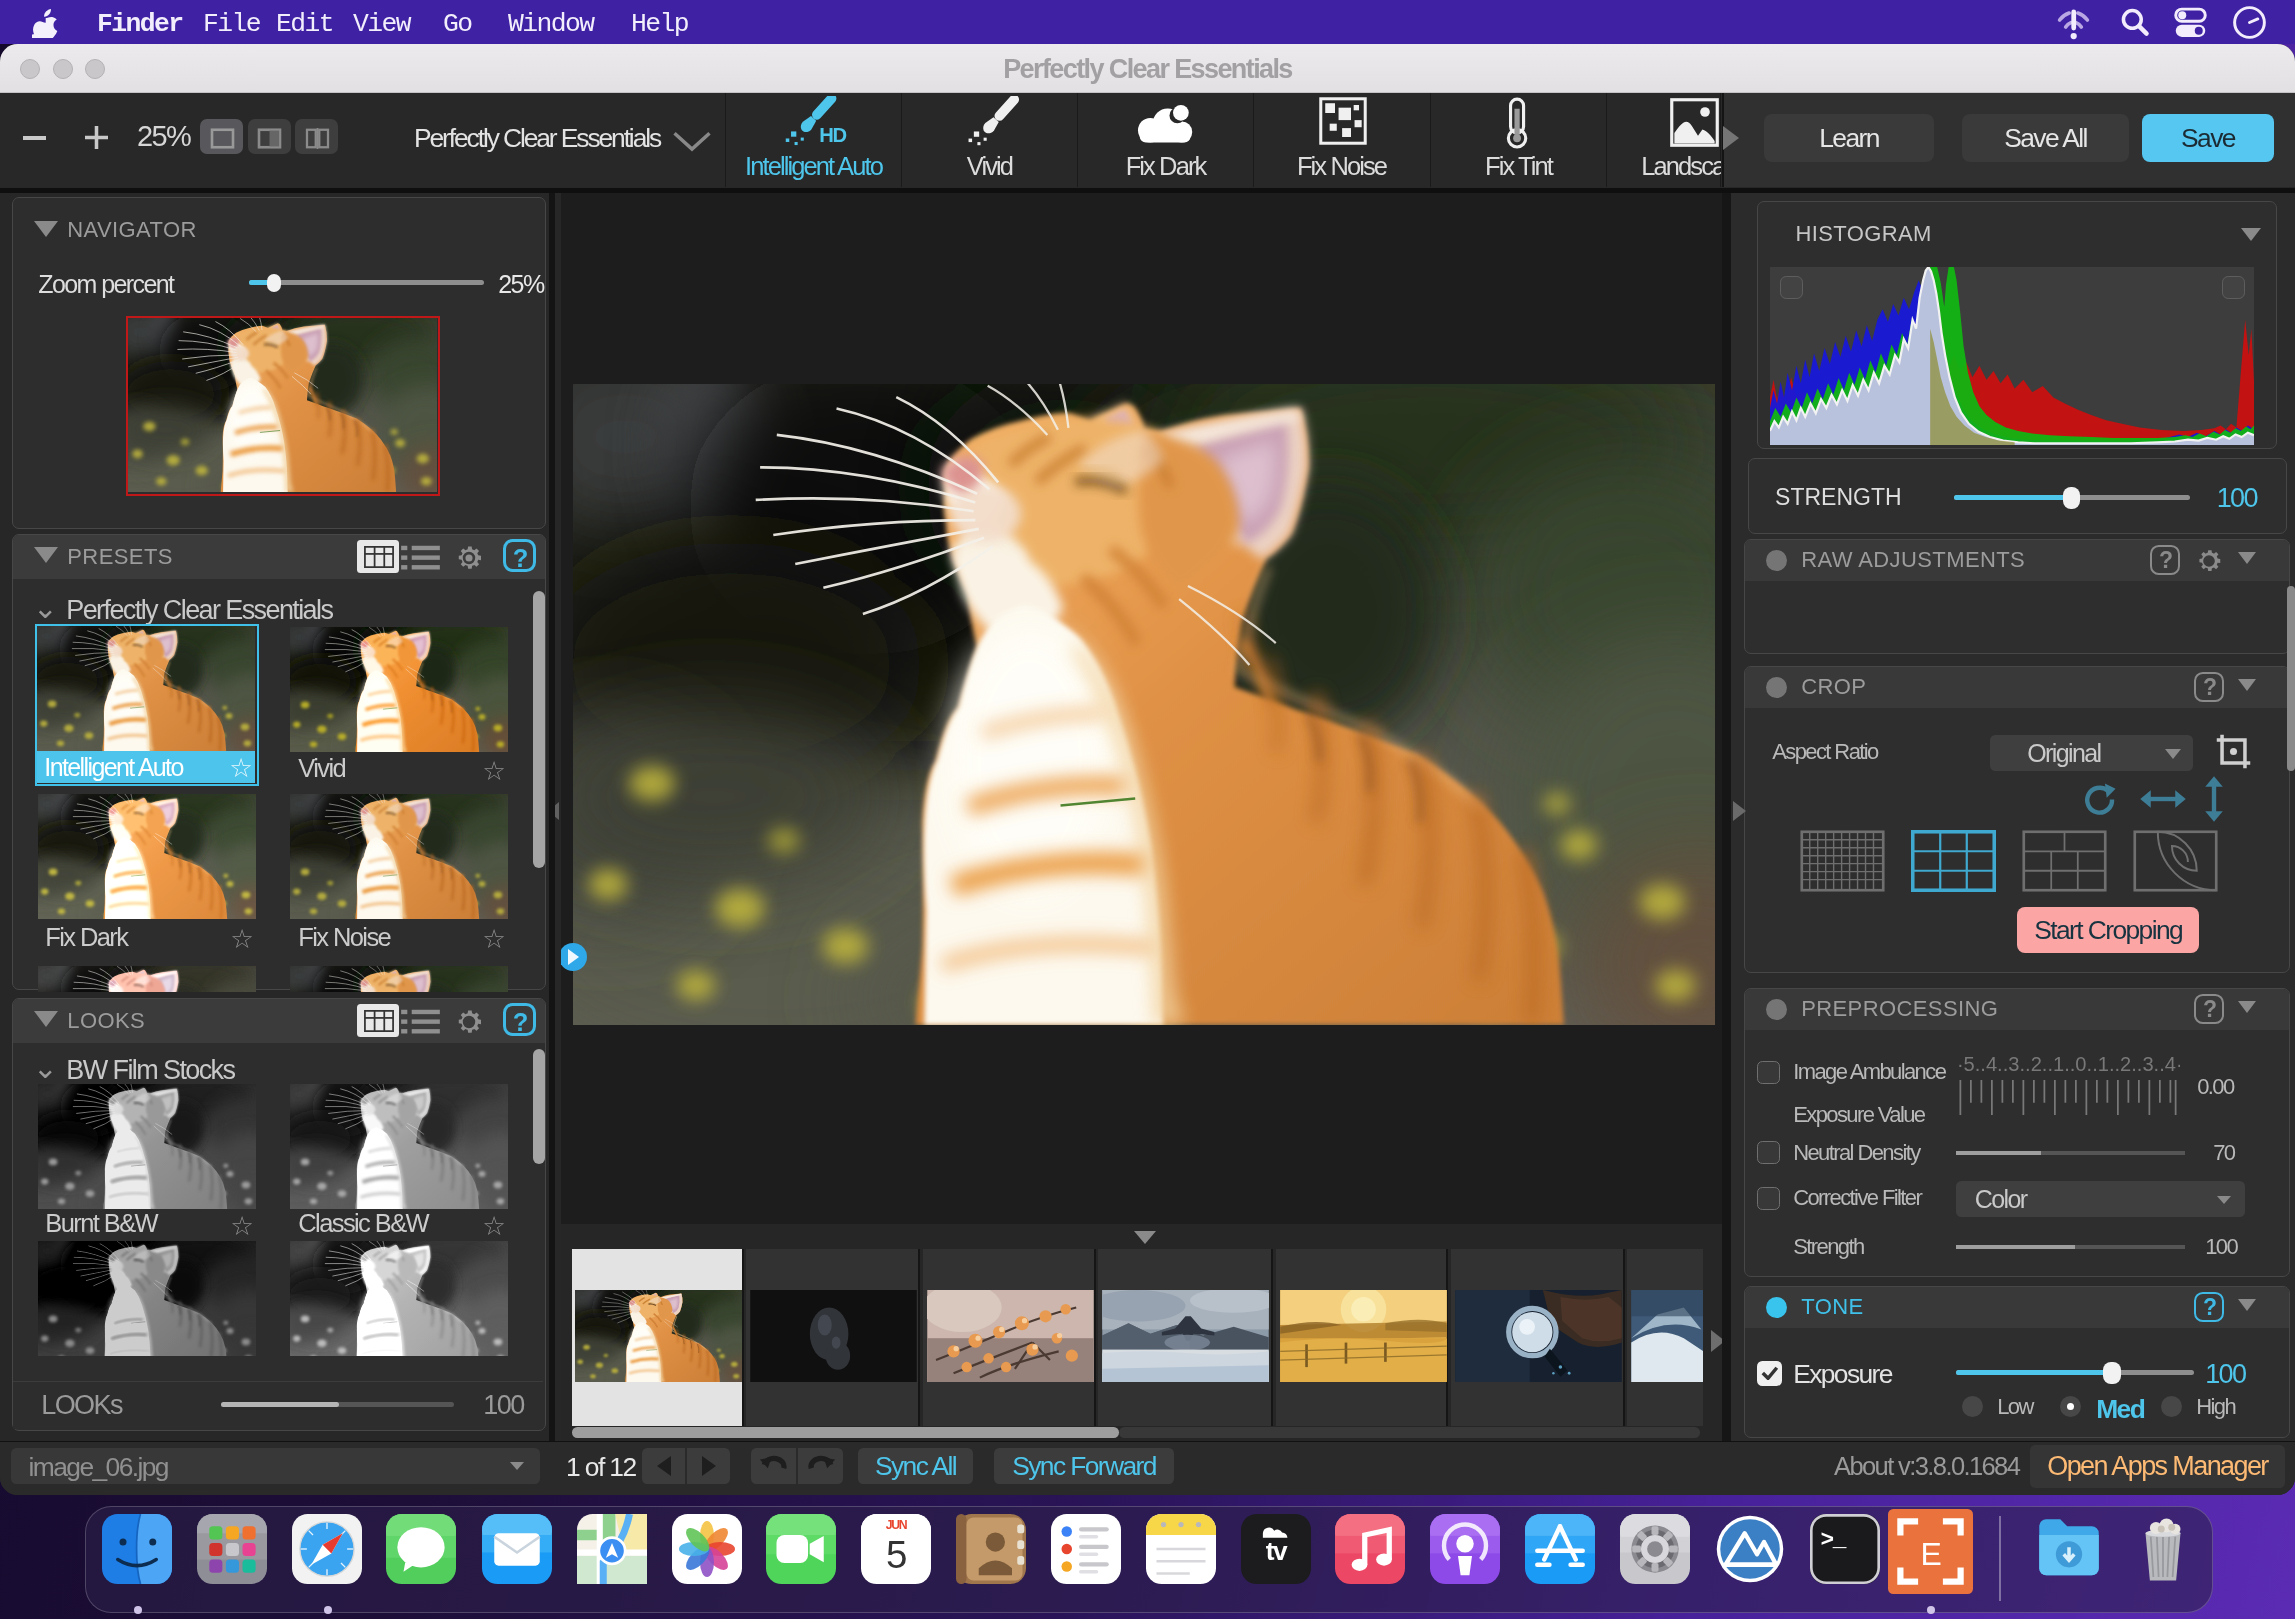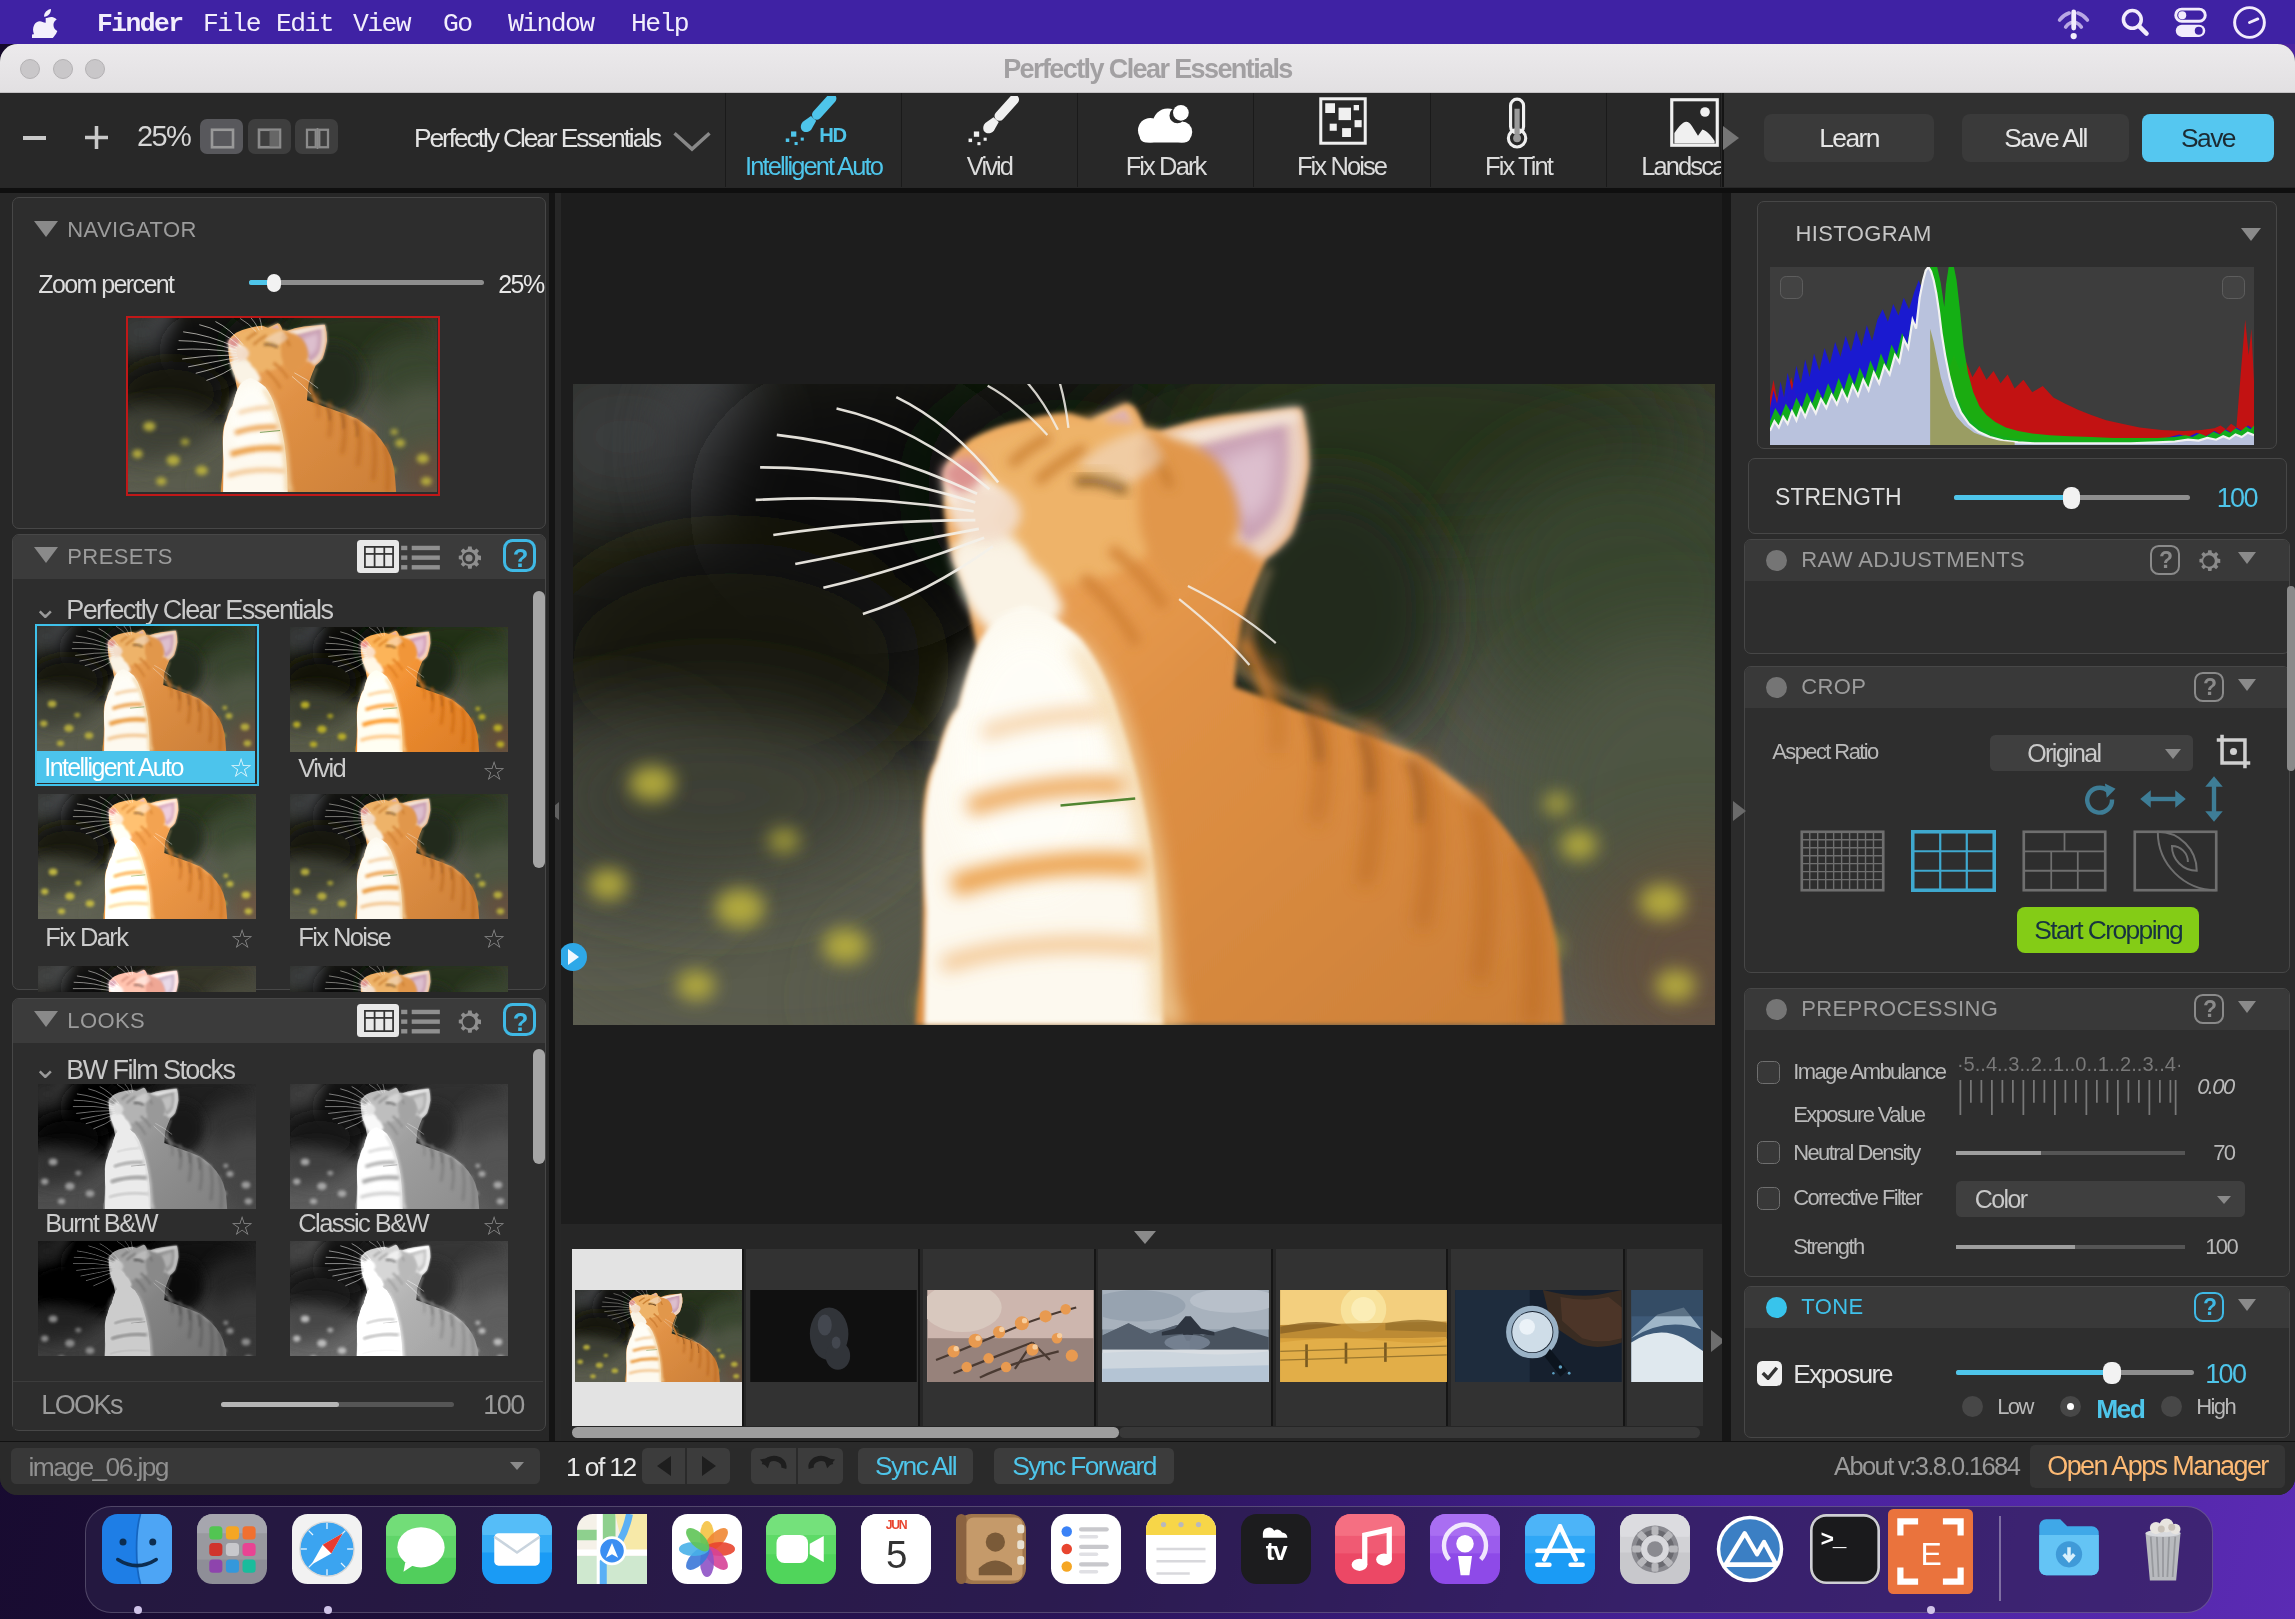--- a/index.html
+++ b/index.html
@@ -749,21 +749,21 @@
             <line x1="2" y1="46" x2="94" y2="46"></line>
             <line x1="33" y1="24" x2="33" y2="68"></line>
             <line x1="63" y1="24" x2="63" y2="68"></line>
             <line x1="48" y1="2" x2="48" y2="24"></line>
           </g>
       </svg>
       <svg class="abs" style="left:388px;top:163px;" width="85" height="62" viewBox="0 0 96 70">
         <rect x="2" y="2" width="92" height="66" fill="none" stroke="#6f6f6f" stroke-width="3"></rect>
         <path d="M2 68 A 66 66 0 0 0 68 2 A 44 44 0 0 0 24 46 A 28 28 0 0 0 52 18 A 18 18 0 0 0 34 36" fill="none" stroke="#6f6f6f" stroke-width="2.2" transform="translate(96,0) scale(-1,1)"></path>
       </svg>
-      <div class="abs" style="left:272px;top:240px;width:182px;height:46px;background:#84cc16;border-radius:8px;color:#173340;font-size:26.4px;text-align:center;line-height:46px;">Start Cropping</div>
+      <div class="abs" style="left:272px;top:240px;width:182px;height:46px;background:#fca5a5;border-radius:8px;color:#173340;font-size:26.4px;text-align:center;line-height:46px;">Start Cropping</div>
     </div>
 
     <div class="abs panel" style="left:13.2px;top:795px;width:546px;height:289px;background:#2e2e2e;">
       <div class="abs rhead"></div>
       <div class="abs dot" style="left:21px;top:9.7px;"></div>
       <div class="abs ptitle" style="left:56px;top:7px;">PREPROCESSING</div>
       <div class="abs helpico" style="left:449px;top:5.3px;">?</div>
       <div class="abs tri-d" style="left:493px;top:12.3px;border-left-width:9.7px;border-right-width:9.7px;border-top-width:12.3px;"></div>
       <div class="abs cbox" style="left:12.3px;top:72px;"></div>
       <div class="abs rlabel" style="left:48px;top:70px;">Image Ambulance</div>
@@ -790,21 +790,21 @@
               <line x1="184" y1="32" x2="184" y2="72"></line>
               <line x1="196" y1="32" x2="196" y2="58"></line>
               <line x1="208" y1="32" x2="208" y2="58"></line>
               <line x1="220" y1="32" x2="220" y2="72"></line>
               <line x1="232" y1="32" x2="232" y2="58"></line>
               <line x1="244" y1="32" x2="244" y2="58"></line>
               <line x1="250" y1="32" x2="250" y2="72"></line>
           </g>
         </svg>
       </div>
-      <div class="abs rlabel" style="left:452px;top:85px;font-style:italic;">0.00</div>
+      <div class="abs rlabel" style="left:452px;top:85px;">0.00</div>
       <div class="abs cbox" style="left:12.3px;top:152px;"></div>
       <div class="abs rlabel" style="left:48px;top:151px;">Neutral Density</div>
       <div class="abs" style="left:211px;top:162px;width:229px;height:4.4px;background:#555;"></div>
       <div class="abs" style="left:211px;top:162px;width:85px;height:4.4px;background:#9e9e9e;"></div>
       <div class="abs rlabel" style="left:468px;top:151px;">70</div>
       <div class="abs cbox" style="left:12.3px;top:198px;"></div>
       <div class="abs rlabel" style="left:48px;top:196px;">Corrective Filter</div>
       <div class="abs dd" style="left:211px;top:192px;width:289px;height:36px;"><span style="margin-left:18.5px;line-height:36px;">Color</span>
         <div class="abs" style="right:14px;top:15px;width:0;height:0;border-left:7px solid transparent;border-right:7px solid transparent;border-top:8.8px solid #8a8a8a;"></div>
       </div>

